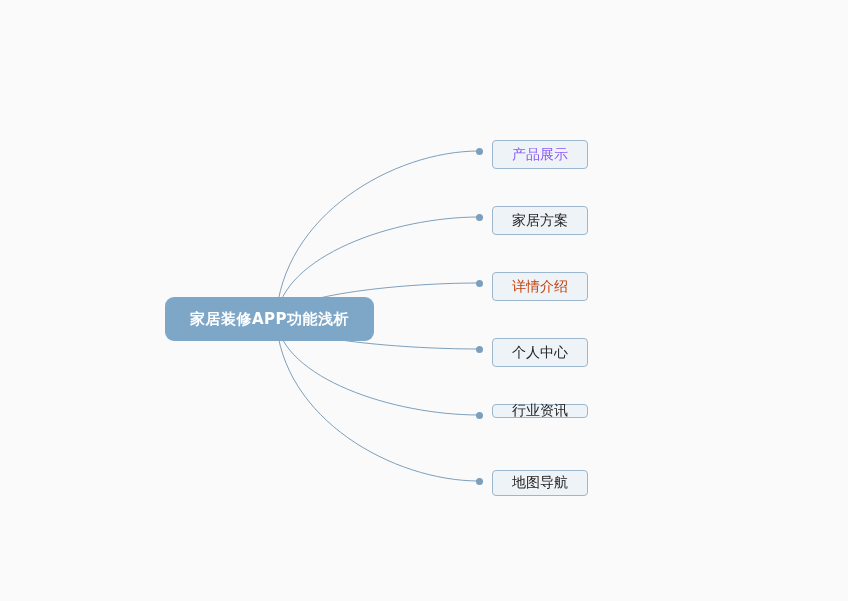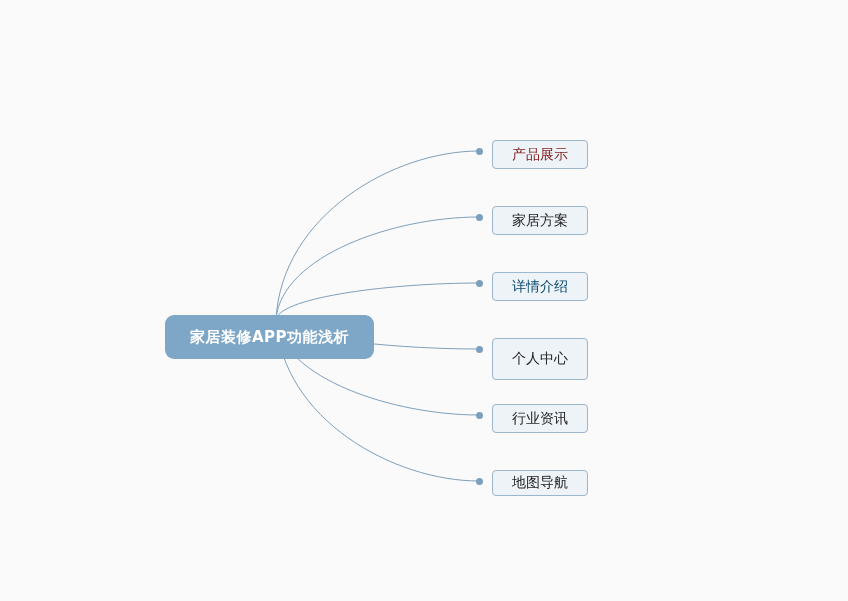--- a/index.html
+++ b/index.html
@@ -33,21 +33,20 @@
     top: 297px;
     width: 209px;
     height: 44px;
     box-sizing: border-box;
     background: #7ea7c7;
     border-radius: 9px;
     display: flex;
     align-items: center;
     justify-content: center;
     z-index: 5;
-    margin-top: 18px;
   }
   .center-node-label {
     color: #ffffff;
     font-size: 15px;
     font-weight: bold;
     letter-spacing: 0.5px;
     white-space: nowrap;
     font-family: "DejaVu Sans", "Liberation Sans", sans-serif;
   }
   .branch-node {
@@ -94,36 +93,36 @@
       </g>
   </svg>
 
   <div class="center-node">
     <span class="center-node-label">家居装修APP功能浅析</span>
   </div>
 
   <div id="branch-layer">
       <div class="node-dot" style="left: 475.5px; top: 147.5px; background: rgb(123, 159, 189);"></div>
       <div class="branch-node" style="left: 492px; top: 140px; width: 96px; height: 29px; background: rgb(238, 243, 248); border-color: rgb(156, 182, 205);">
-        <span class="branch-node-label" style="color: #7f1d1d;">产品展示</span>
+        <span class="branch-node-label" style="color: #8b5cf6;">产品展示</span>
       </div>
       <div class="node-dot" style="left: 475.5px; top: 213.5px; background: rgb(123, 159, 189);"></div>
       <div class="branch-node" style="left: 492px; top: 206px; width: 96px; height: 29px; background: rgb(238, 243, 248); border-color: rgb(156, 182, 205);">
         <span class="branch-node-label" style="color: rgb(34, 34, 34); text-align: center;">家居方案</span>
       </div>
       <div class="node-dot" style="left: 475.5px; top: 279.5px; background: rgb(123, 159, 189);"></div>
       <div class="branch-node" style="left: 492px; top: 272px; width: 96px; height: 29px; background: rgb(238, 243, 248); border-color: rgb(156, 182, 205);">
-        <span class="branch-node-label" style="color: #0c4a6e;">详情介绍</span>
+        <span class="branch-node-label" style="color: #c2410c;">详情介绍</span>
       </div>
       <div class="node-dot" style="left: 475.5px; top: 345.5px; background: rgb(123, 159, 189);"></div>
-      <div class="branch-node" style="left: 492px; top: 338px; width: 96px; height: 42px; background: rgb(238, 243, 248); border-color: rgb(156, 182, 205);">
+      <div class="branch-node" style="left: 492px; top: 338px; width: 96px; height: 29px; background: rgb(238, 243, 248); border-color: rgb(156, 182, 205);">
         <span class="branch-node-label" style="color: rgb(34, 34, 34);">个人中心</span>
       </div>
       <div class="node-dot" style="left: 475.5px; top: 411.5px; background: rgb(123, 159, 189);"></div>
-      <div class="branch-node" style="left: 492px; top: 404px; width: 96px; height: 29px; background: rgb(238, 243, 248); border-color: rgb(156, 182, 205); text-align: center;">
+      <div class="branch-node" style="left: 492px; top: 404px; width: 96px; height: 14px; background: rgb(238, 243, 248); border-color: rgb(156, 182, 205); text-align: center;">
         <span class="branch-node-label" style="color: rgb(34, 34, 34);">行业资讯</span>
       </div>
       <div class="node-dot" style="left: 475.5px; top: 477.5px; background: rgb(123, 159, 189);"></div>
       <div class="branch-node" style="left: 492px; top: 470px; width: 96px; height: 26px; background: rgb(238, 243, 248); border-color: rgb(156, 182, 205);">
         <span class="branch-node-label" style="color: rgb(34, 34, 34);">地图导航</span>
       </div>
     </div>
 
 </div>
 

